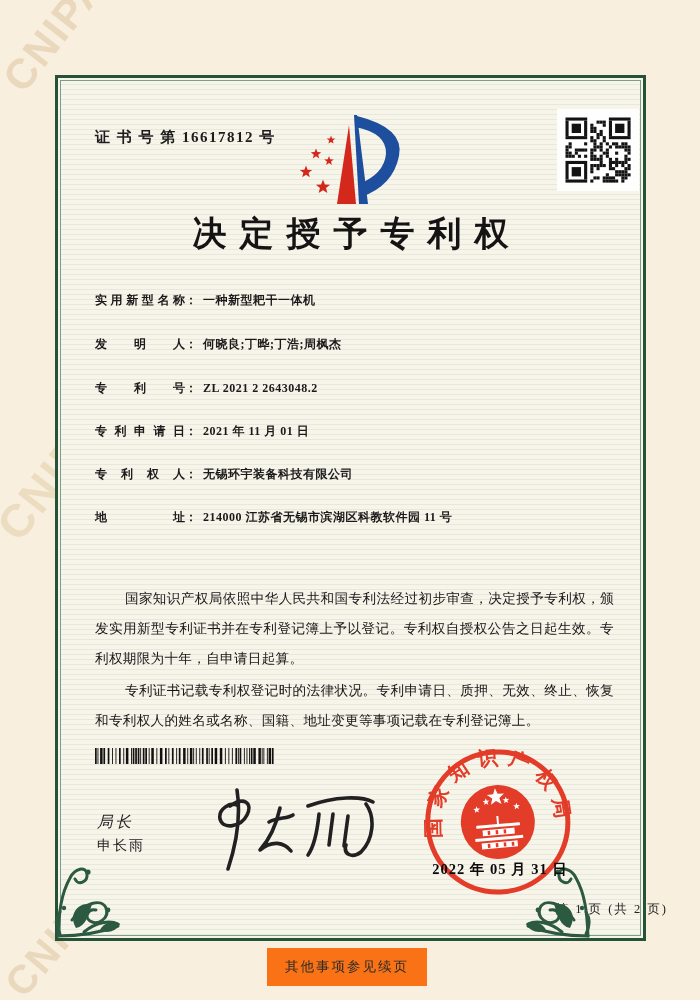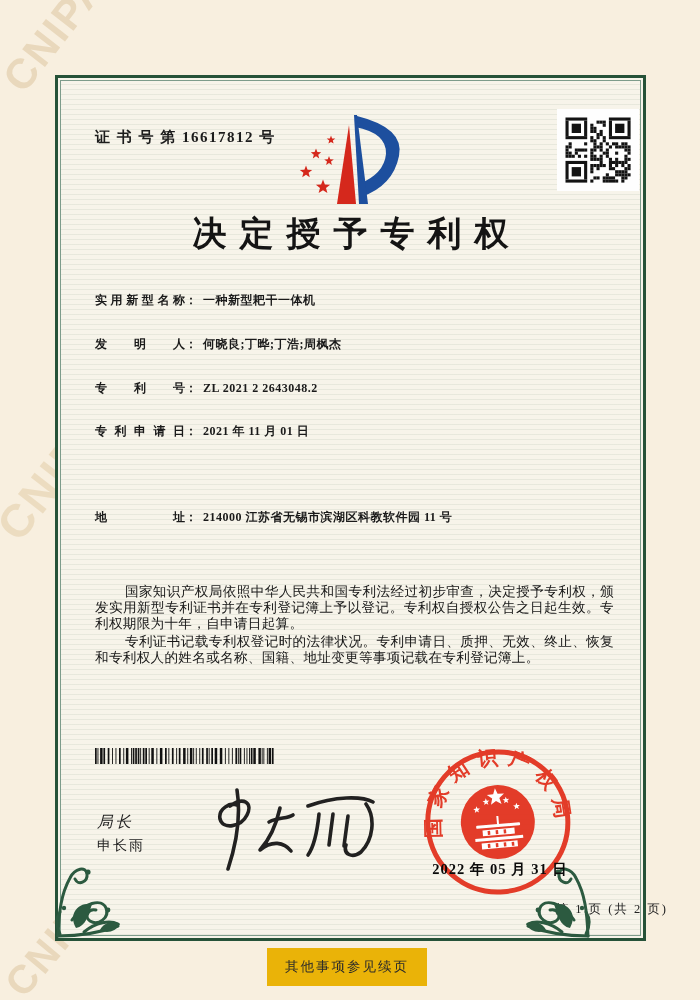--- a/index.html
+++ b/index.html
@@ -34,42 +34,42 @@
          font-size:34px;font-weight:700;color:#141414;letter-spacing:13px;text-indent:13px;}
 
   .row{position:absolute;left:95px;width:520px;font-size:12px;color:#1a1a1a;
        font-weight:600;white-space:nowrap;}
   .lbl{display:inline-block;width:90px;text-align:justify;text-align-last:justify;}
   .colon{display:inline-block;margin-right:6px;}
   .val{letter-spacing:.5px;}
   .pair2{position:absolute;left:267px;top:0;}
 
   .paras{position:absolute;left:95px;top:584px;width:519px;font-size:13.6px;
-         line-height:16px;color:#161616;text-align:justify;letter-spacing:.3px;}
+         line-height:30px;color:#161616;text-align:justify;letter-spacing:.3px;}
   .paras p{margin:0;text-indent:2.2em;}
   .paras p + p{margin-top:2px;}
 
   .barcode{position:absolute;left:95px;top:748px;width:184px;height:16px;}
 
   .director-title{position:absolute;left:97px;top:812px;font-size:15.5px;color:#222;
          font-family:"Liberation Sans", sans-serif;font-weight:500;letter-spacing:3px;font-style:italic;}
   .director-name{position:absolute;left:97px;top:837px;font-size:14px;color:#222;
          font-family:"Liberation Sans", sans-serif;font-weight:500;letter-spacing:2px;}
   .signature{position:absolute;left:200px;top:788px;width:190px;height:86px;z-index:25;}
 
   .seal{position:absolute;left:418px;top:740px;width:160px;height:168px;z-index:20;
         transform:rotate(-5deg);opacity:.95;}
   .seal-date{position:absolute;left:420px;top:860px;width:160px;text-align:center;
         font-size:14.5px;font-weight:700;color:#0a0a0a;letter-spacing:1px;z-index:30;}
 
   .page-no{position:absolute;left:55px;width:613px;top:901px;text-align:right;
         font-size:12.5px;color:#222;letter-spacing:2px;}
 
   .note-box{position:absolute;left:267px;top:948px;width:160px;height:38px;
-        background:#eab308;display:flex;align-items:center;justify-content:center;
+        background:#f97316;display:flex;align-items:center;justify-content:center;
         font-size:13.5px;color:#2a2a2a;letter-spacing:2px;}
 
   .corner{position:absolute;width:104px;height:102px;z-index:10;}
   .corner-bl{left:44px;top:840px;}
   .corner-br{left:498px;top:840px;transform:scaleX(-1);}
 </style>
 </head>
 <body>
 
 <div class="page">
@@ -283,20 +283,23 @@
   </div>
   <div class="row" style="top:336px">
     <span class="lbl">发明人</span><span class="colon">：</span><span class="val">何晓良;丁晔;丁浩;周枫杰</span>
   </div>
   <div class="row" style="top:380px">
     <span class="lbl">专利号</span><span class="colon">：</span><span class="val">ZL 2021 2 2643048.2</span>
   </div>
   <div class="row" style="top:423px">
     <span class="lbl">专利申请日</span><span class="colon">：</span><span class="val">2021 年 11 月 01 日</span>
   </div>
+  <div class="row" style="top:466px">
+    <span class="lbl">专利权人</span><span class="colon">：</span><span class="val">无锡环宇装备科技有限公司</span>
+  </div>
   <div class="row" style="top:509px">
     <span class="lbl">地址</span><span class="colon">：</span><span class="val">214000 江苏省无锡市滨湖区科教软件园 11 号</span>
   </div>
 
   <div class="paras">
     <p>国家知识产权局依照中华人民共和国专利法经过初步审查，决定授予专利权，颁发实用新型专利证书并在专利登记簿上予以登记。专利权自授权公告之日起生效。专利权期限为十年，自申请日起算。</p>
     <p>专利证书记载专利权登记时的法律状况。专利申请日、质押、无效、终止、恢复和专利权人的姓名或名称、国籍、地址变更等事项记载在专利登记簿上。</p>
   </div>
 
   <svg class="barcode" viewBox="0 0 184 16" preserveAspectRatio="none">

